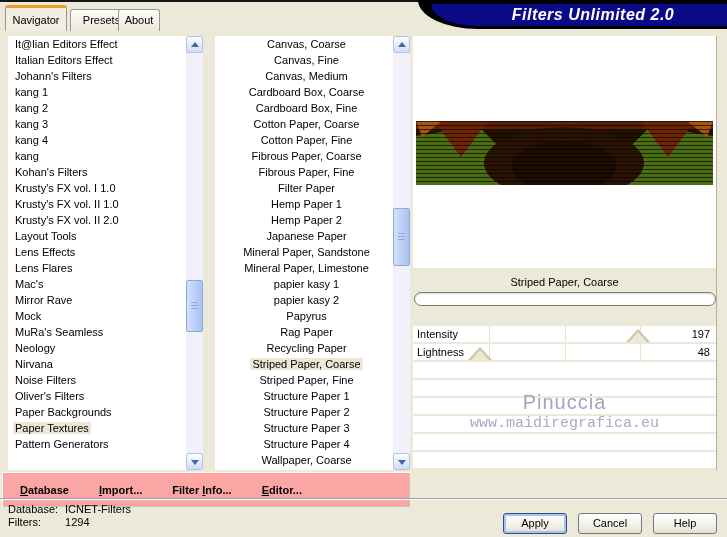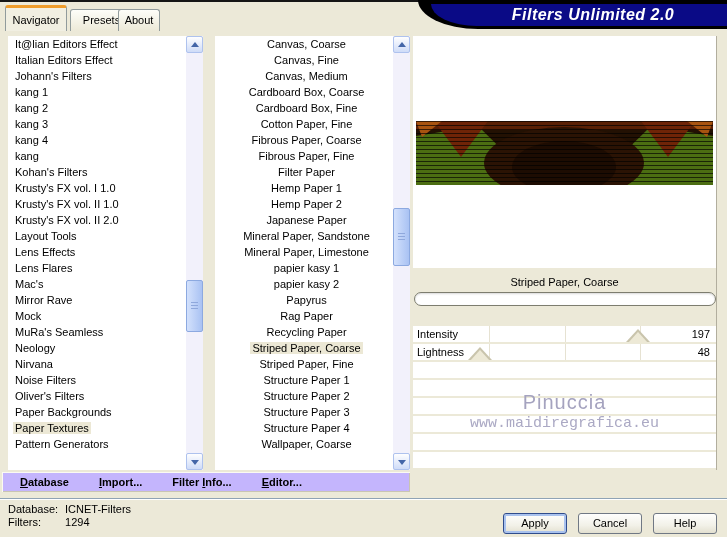--- a/index.html
+++ b/index.html
@@ -54,21 +54,21 @@
   .srow .lab { position:absolute; left:4px; top:0; line-height:16px; }
   .srow .val { position:absolute; right:6px; top:0; line-height:16px; }
   .thumb { position:absolute; bottom:0; width:0; height:0; border-left:12px solid transparent; border-right:12px solid transparent; border-bottom:13px solid #C9C4AC; }
   .thumb::after { content:''; position:absolute; left:-10px; top:3px; width:0; height:0; border-left:10px solid transparent; border-right:10px solid transparent; border-bottom:11px solid #EDE9D6; }
 
   .watermark { position:absolute; left:413px; top:391px; width:303px; text-align:center; z-index:3; color:#A5A3BF; }
   .watermark .wm1 { font-size:20px; letter-spacing:1px; }
   .watermark .wm2 { font-size:15px; color:#ABA9C4; margin-top:1px;font-family:Liberation Mono, monospace; }
 
   
-  .strip { position:absolute; top:472px; height:20px; background:#c4b5fd; box-shadow:inset 1px 1px 0 #FBFAF2, inset -1px -1px 0 #C9C5B2; display:flex; align-items:center; }
+  .strip { position:absolute; top:472px; height:35px; background:#fca5a5; box-shadow:inset 1px 1px 0 #FBFAF2, inset -1px -1px 0 #C9C5B2; display:flex; align-items:center; }
   #strip-left { left:2px; width:408px; padding-left:18px; }
   #strip-right { left:415px; width:312px; justify-content:flex-end; padding-right:40px; }
   .toolbtn { font-weight:bold; cursor:default; white-space:nowrap; }
   #strip-left .toolbtn + .toolbtn { margin-left:30px; }
   #strip-right .toolbtn + .toolbtn { margin-left:37px; }
 
   .groove { position:absolute; left:0; top:498px; width:727px; height:0; border-top:1px solid #8FA3B5; border-bottom:1px solid #FFFFFF; }
 
   
   .status-row { position:absolute; left:8px; white-space:nowrap; }
@@ -130,20 +130,21 @@
         <span class="arrow down"></span>
       </div>
   </div>
 
   <div class="listbox" id="filt-list">
       <div class="list-row"><span>Canvas, Coarse</span></div>
       <div class="list-row"><span>Canvas, Fine</span></div>
       <div class="list-row"><span>Canvas, Medium</span></div>
       <div class="list-row"><span>Cardboard Box, Coarse</span></div>
       <div class="list-row"><span>Cardboard Box, Fine</span></div>
+      <div class="list-row"><span>Cotton Paper, Coarse</span></div>
       <div class="list-row"><span>Cotton Paper, Fine</span></div>
       <div class="list-row"><span>Fibrous Paper, Coarse</span></div>
       <div class="list-row"><span>Fibrous Paper, Fine</span></div>
       <div class="list-row"><span>Filter Paper</span></div>
       <div class="list-row"><span>Hemp Paper 1</span></div>
       <div class="list-row"><span>Hemp Paper 2</span></div>
       <div class="list-row"><span>Japanese Paper</span></div>
       <div class="list-row"><span>Mineral Paper, Sandstone</span></div>
       <div class="list-row"><span>Mineral Paper, Limestone</span></div>
       <div class="list-row"><span>papier kasy 1</span></div>

